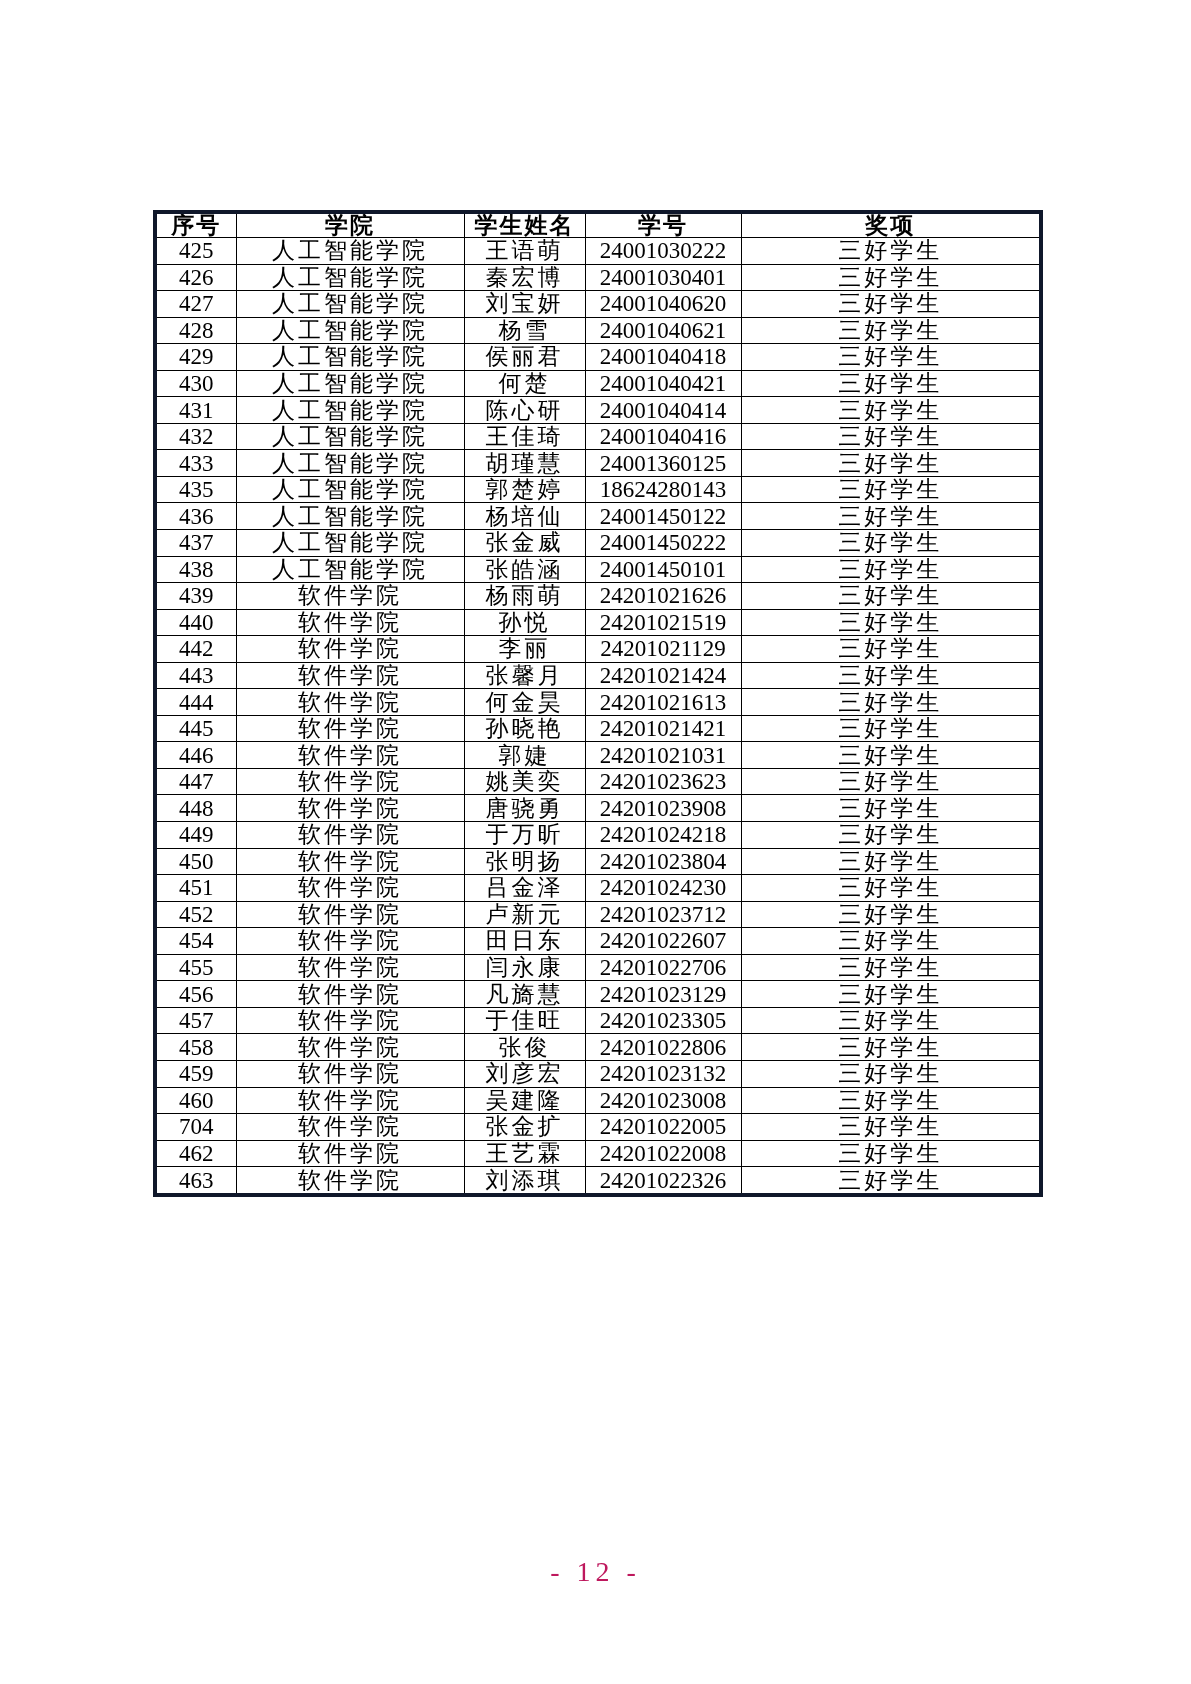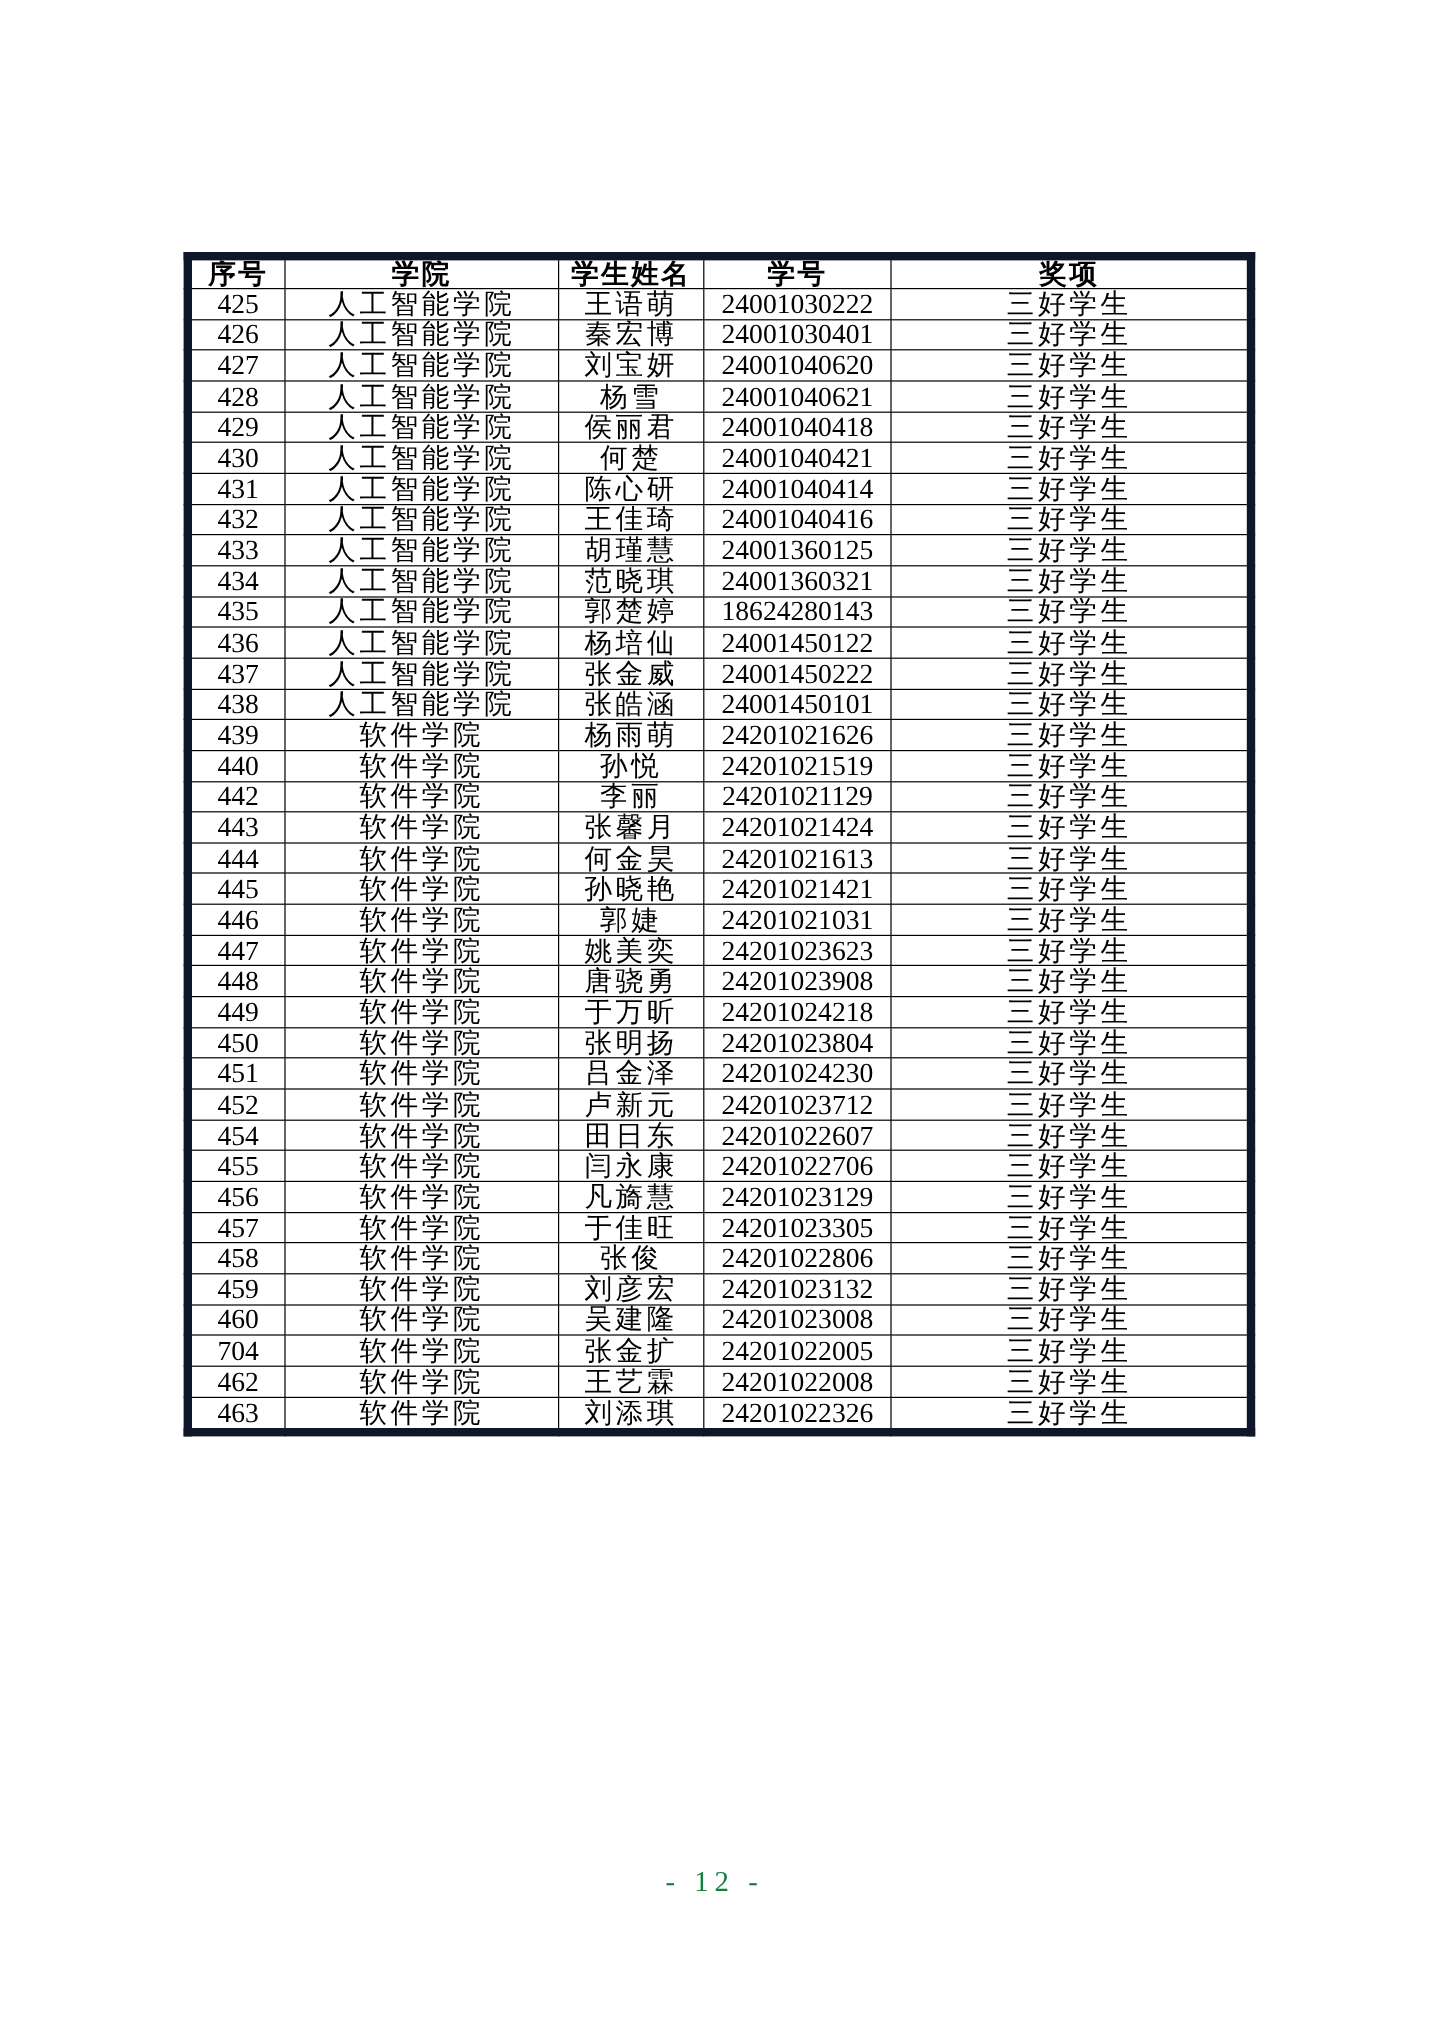--- a/index.html
+++ b/index.html
@@ -24,21 +24,21 @@
     overflow: hidden;
   }
   table.award-table {
     position: absolute;
     left: 153px;
     top: 210px;
     width: 886px;
     height: 987px;
     border-collapse: collapse;
     table-layout: fixed;
-    border: 7px solid #0f172a;
+    border: 4px solid #0f172a;
   }
   .award-table th,
   .award-table td {
     border: 1px solid #000000;
     padding: 0 2px;
     text-align: center;
     vertical-align: middle;
     font-size: 23px;
     line-height: 1;
     white-space: nowrap;
@@ -56,23 +56,23 @@
     font-family: "Liberation Serif", "DejaVu Serif", serif;
   }
   .page-footer {
     position: absolute;
     left: 0;
     top: 1556px;
     width: 1191px;
     text-align: center;
   }
   .page-footer .page-number {
-    font-size: 24px;
+    font-size: 28px;
     letter-spacing: 5px;
-    color: #15803d;
+    color: #be185d;
   }
 </style>
 </head>
 <body>
 
 <div class="page">
 
   <table class="award-table">
     <colgroup>
       <col style="width:81px">
@@ -148,27 +148,20 @@
           <td>三好学生</td>
         </tr>
         <tr>
           <td class="num">433</td>
           <td>人工智能学院</td>
           <td>胡瑾慧</td>
           <td class="num">24001360125</td>
           <td>三好学生</td>
         </tr>
         <tr>
-          <td class="num">434</td>
-          <td>人工智能学院</td>
-          <td>范晓琪</td>
-          <td class="num">24001360321</td>
-          <td>三好学生</td>
-        </tr>
-        <tr>
           <td class="num">435</td>
           <td>人工智能学院</td>
           <td>郭楚婷</td>
           <td class="num">18624280143</td>
           <td>三好学生</td>
         </tr>
         <tr>
           <td class="num">436</td>
           <td>人工智能学院</td>
           <td>杨培仙</td>

